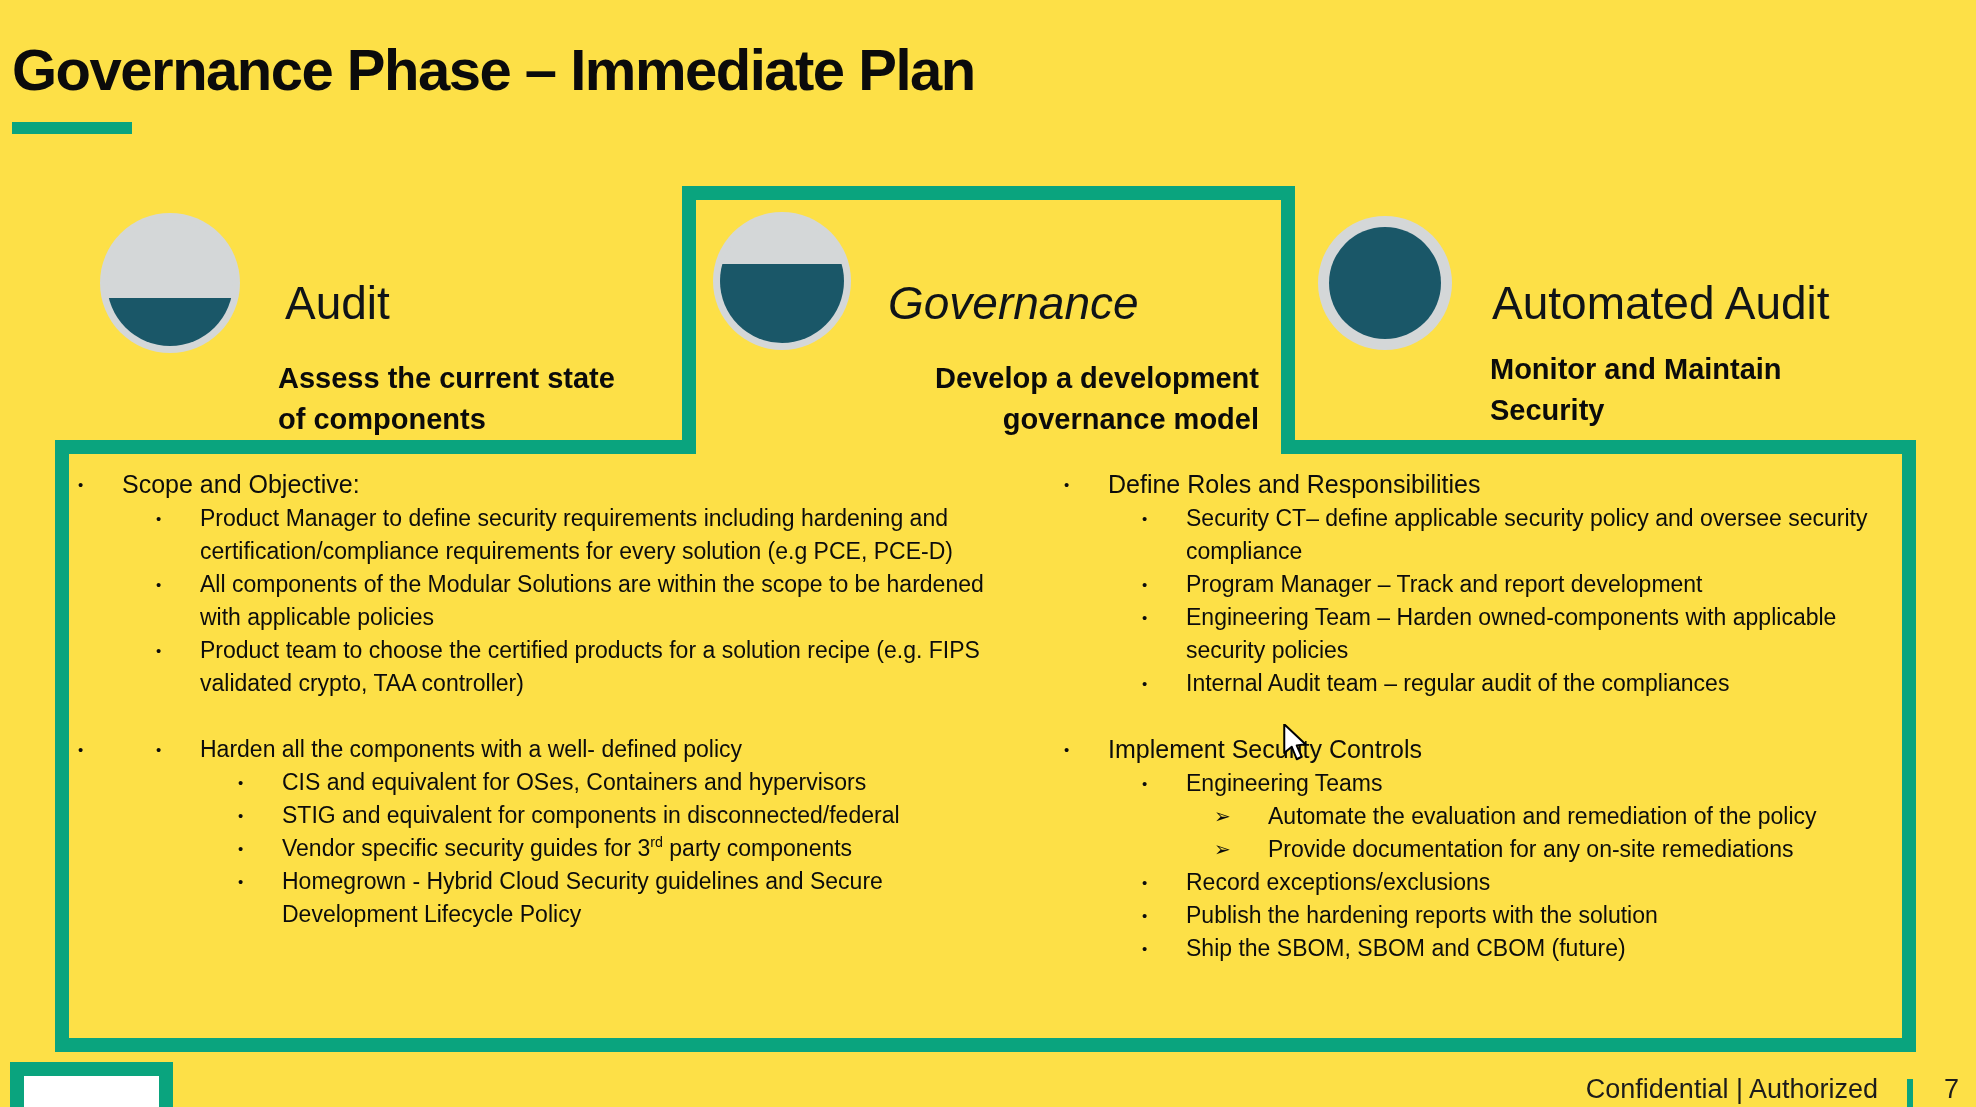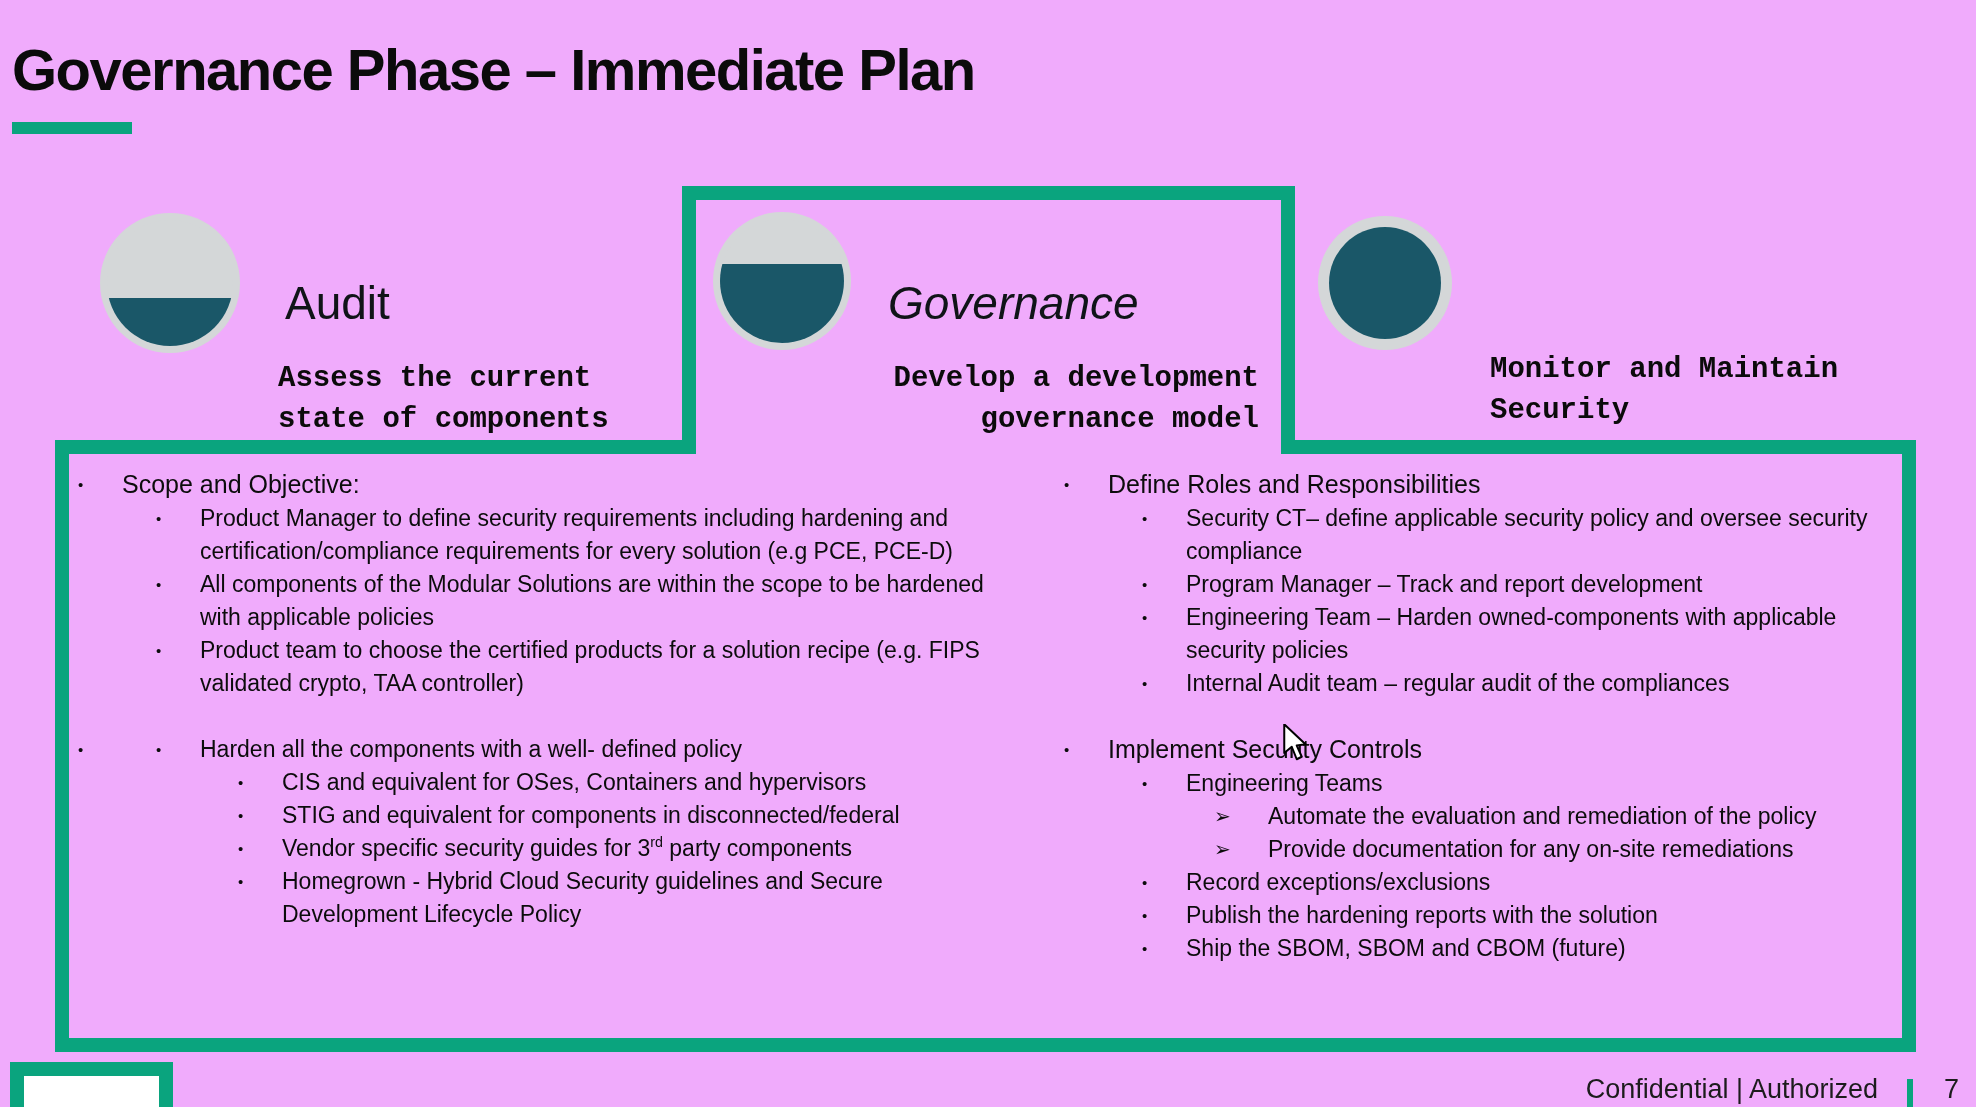--- a/index.html
+++ b/index.html
@@ -1,18 +1,18 @@
 <!DOCTYPE html>
 <html><head>
 <meta charset="utf-8">
 <style>
   html,body { margin:0; padding:0; background:#ffffff; }
   .slide {
     position:relative; width:1976px; height:1107px; overflow:hidden;
-    background:#f0abfc; color:#0c0c0c;
+    background:#fde047; color:#0c0c0c;
     font-family:"Liberation Sans", sans-serif;
   }
   
   .page-title {
     position:absolute; left:12px; top:36px;
     font-size:58px; font-weight:bold; letter-spacing:-1.5px; color:#0b0b0b;
     white-space:nowrap;
   }
   .title-underline { position:absolute; left:12px; top:122px; width:120px; height:12px; }
 
@@ -35,21 +35,21 @@
   .c-audit .inner { inset:7px; }
   .c-gov { left:713px; top:212px; width:138px; height:138px; }
   .c-gov .inner { inset:7px; }
   .c-auto { left:1318px; top:216px; width:134px; height:134px; }
   .c-auto .inner { inset:11px; }
 
   .phase-label { position:absolute; font-size:46px; color:#101418; white-space:nowrap; }
   .pl-audit { left:285px; top:276px; }
   .pl-gov   { left:888px; top:276px;font-style:italic; }
   .pl-auto  { left:1492px; top:276px; }
-  .phase-sub { position:absolute; font-size:29px; font-weight:bold; line-height:41px; color:#0b0b0b;font-family:Liberation Mono, monospace; }
+  .phase-sub { position:absolute; font-size:29px; font-weight:bold; line-height:41px; color:#0b0b0b; }
   .ps-audit { left:278px; top:358px; width:370px; }
   .ps-gov   { left:884px; top:358px; width:375px;text-align:right; }
   .ps-auto  { left:1490px; top:349px; width:370px; }
 
   
   .col { position:absolute; top:468px; }
   .col-left  { left:66px;  width:932px; }
   .col-right { left:1052px; width:860px; }
   .section + .section { margin-top:33px; }
   .item { position:relative; font-size:23px; line-height:33px; color:#0c0c0c; }
@@ -106,20 +106,21 @@
       </div>
   </div>
   <div class="phase-label pl-gov">Governance</div>
   <div class="phase-sub ps-gov">Develop a development governance model</div>
 
   <div class="circle c-auto gray-bg">
     <div class="inner gray-bg">
         <div class="fill teal-bg" style="height: 100%;"></div>
       </div>
   </div>
+  <div class="phase-label pl-auto">Automated Audit</div>
   <div class="phase-sub ps-auto">Monitor and Maintain Security</div>
 
   <div class="col col-left">
       <div class="section">
         <div class="item l1"><span class="bullet">•</span><span class="txt"><span class="b">Scope and Objective:</span></span></div>
         <div class="item l2"><span class="bullet">•</span><span class="txt"><span class="b">Product Manager</span><span> to </span><span class="b">define security requirements</span><span> including hardening and certification/compliance requirements for every solution (e.g PCE, PCE-D)</span></span></div>
         <div class="item l2"><span class="bullet">•</span><span class="txt"><span class="b">All components</span><span> of the Modular Solutions are </span><span class="b">within the scope</span><span> to be hardened with applicable policies</span></span></div>
         <div class="item l2"><span class="bullet">•</span><span class="txt"><span>Product team to </span><span class="b">choose</span><span> the </span><span class="b">certified products</span><span> for a solution recipe (e.g. FIPS validated crypto, TAA controller)</span></span></div>
       </div>
       <div class="section">

